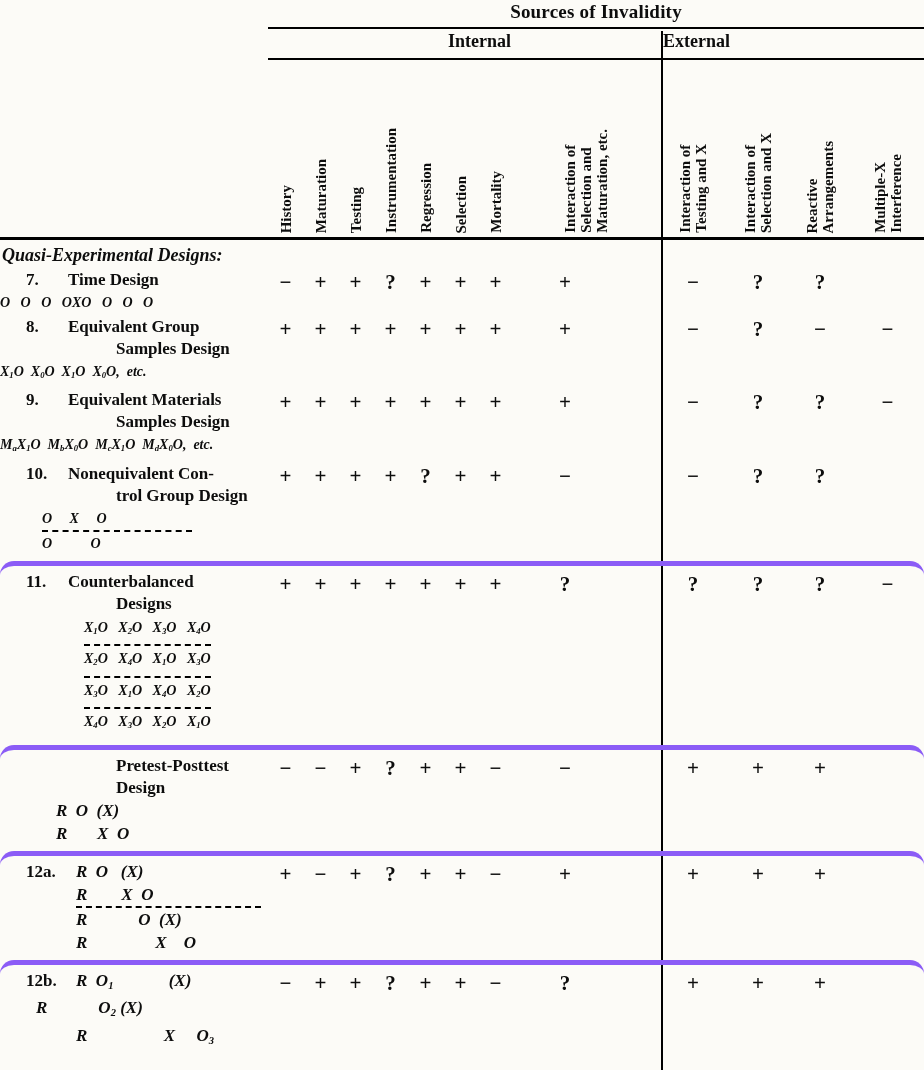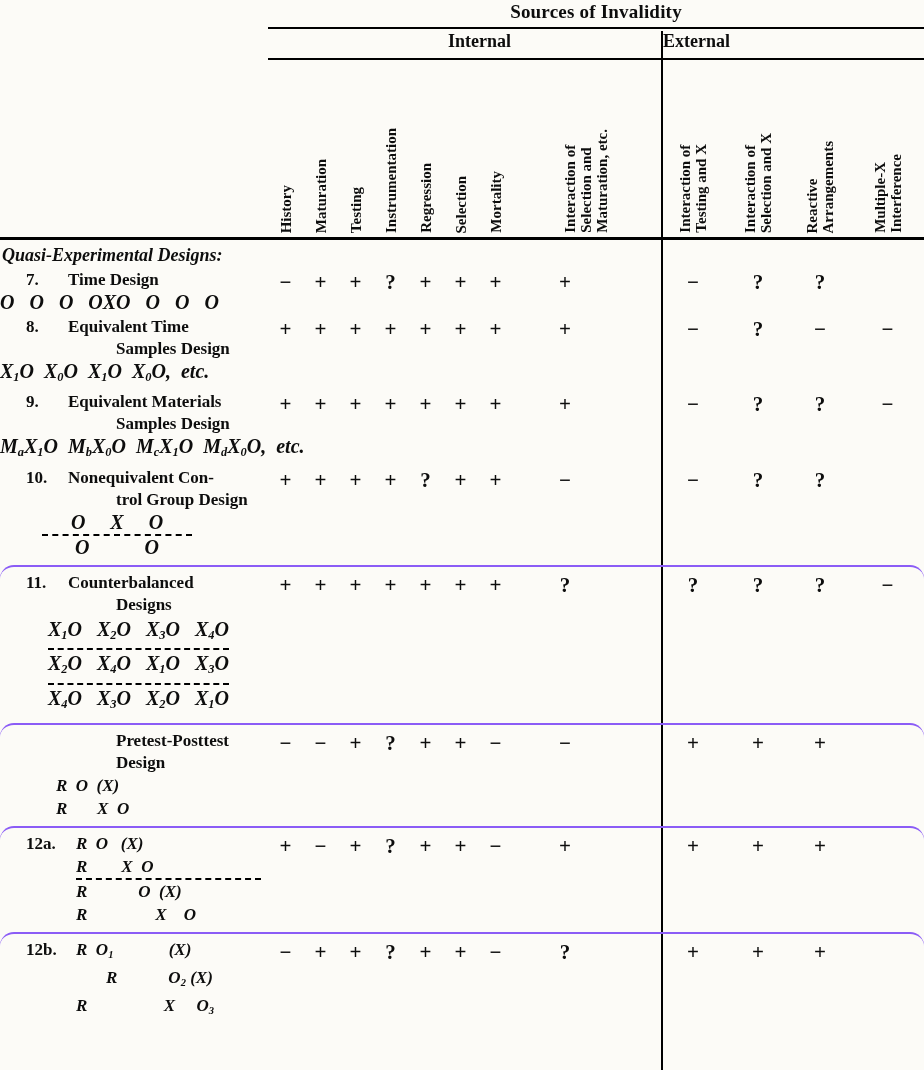--- a/index.html
+++ b/index.html
@@ -27,39 +27,39 @@
     writing-mode:vertical-rl; transform:rotate(180deg);
     white-space:pre-line; font-size:15px; line-height:16px; font-weight:bold;
     padding-top:2px;
   }
 
   .vdivider { position:absolute; left:661px; top:31px; width:2px; height:1039px; background:#000; }
 
   
   .body { position:absolute; left:0; top:237px; width:924px; border-top:3px solid #000; }
   .section { padding:3px 0 6px 0;border-radius:14px; }
-  .section + .section { border-top:2px solid #8b5cf6; }
+  .section + .section { border-top:5px solid #8b5cf6; }
   .section-heading { font-size:18px; font-weight:bold; font-style:italic; line-height:24px; padding-left:2px; }
 
   .row { margin-top:2px; }
   .row-label { font-size:17px; line-height:22px; font-weight:bold; }
   .name-line { padding-left:26px; display:flex; }
   .row-num { display:inline-block; min-width:42px; }
   .row-num.wide { min-width:50px; }
   .name-cont { padding-left:116px; }
-  .notation-block { font-size:20px; line-height:23px; }
+  .notation-block { font-size:14px; line-height:23px; }
   .notation-line { width:max-content; white-space:pre; font-style:italic; font-weight:bold; }
   .notation-line.dashed { border-bottom:2px dashed #000; }
   .sub { font-size:0.62em; vertical-align:-0.28em; letter-spacing:0; }
 
   
   [data-row="7"]  .notation-block, [data-row="8"] .notation-block, [data-row="9"] .notation-block { margin-left:0px; }
-  [data-row="10"] .notation-block { margin-left:42px;text-align:center; }
+  [data-row="10"] .notation-block { margin-left:42px; }
   [data-row="10"] .notation-line { min-width:150px; }
-  [data-row="11"] .notation-block { margin-left:48px; line-height:26px; }
+  [data-row="11"] .notation-block { margin-left:84px; line-height:26px; }
   [data-row="12"] .notation-block { margin-left:56px; font-size:17px; }
   [data-row="12a"] .notation-block, [data-row="12b"] .notation-block, [data-row="12c"] .notation-block { font-size:17px; }
   [data-row="12a"] .notation-line.dashed { min-width:185px; }
 
   .val { text-align:center; font-size:21px; font-weight:bold; line-height:24px; padding-top:1px; }
   .val.c8 { padding-right:42px; }
 </style>
 </head>
 <body>
 
@@ -145,21 +145,21 @@
           <div class="val c8">+</div>
           <div class="val c9">−</div>
           <div class="val c10">?</div>
           <div class="val c11">?</div>
           <div class="val c12"></div>
         </div>
         <div class="cols row" data-row="8">
           <div class="row-label">
             <div class="name-line">
               <span class="row-num">8.</span>
-              <span>Equivalent Time</span>
+              <span>Equivalent Group</span>
             </div>
             <div class="name-cont">Samples Design</div>
             <div class="notation-block">
               <div class="notation-line"><span>X</span><span class="sub">1</span><span>O  X</span><span class="sub">0</span><span>O  X</span><span class="sub">1</span><span>O  X</span><span class="sub">0</span><span>O,  etc.</span></div>
             </div>
           </div>
           <div class="val c1">+</div>
           <div class="val c2">+</div>
           <div class="val c3">+</div>
           <div class="val c4">+</div>
@@ -226,20 +226,21 @@
         <div class="cols row" data-row="11">
           <div class="row-label">
             <div class="name-line">
               <span class="row-num">11.</span>
               <span>Counterbalanced</span>
             </div>
             <div class="name-cont">Designs</div>
             <div class="notation-block">
               <div class="notation-line dashed"><span>X</span><span class="sub">1</span><span>O   X</span><span class="sub">2</span><span>O   X</span><span class="sub">3</span><span>O   X</span><span class="sub">4</span><span>O</span></div>
               <div class="notation-line dashed"><span>X</span><span class="sub">2</span><span>O   X</span><span class="sub">4</span><span>O   X</span><span class="sub">1</span><span>O   X</span><span class="sub">3</span><span>O</span></div>
+              <div class="notation-line dashed"><span>X</span><span class="sub">3</span><span>O   X</span><span class="sub">1</span><span>O   X</span><span class="sub">4</span><span>O   X</span><span class="sub">2</span><span>O</span></div>
               <div class="notation-line"><span>X</span><span class="sub">4</span><span>O   X</span><span class="sub">3</span><span>O   X</span><span class="sub">2</span><span>O   X</span><span class="sub">1</span><span>O</span></div>
             </div>
           </div>
           <div class="val c1">+</div>
           <div class="val c2">+</div>
           <div class="val c3">+</div>
           <div class="val c4">+</div>
           <div class="val c5">+</div>
           <div class="val c6">+</div>
           <div class="val c7">+</div>
@@ -302,21 +303,21 @@
         </div>
       </div>
       <div class="section">
         <div class="cols row" data-row="12b">
           <div class="row-label">
             <div class="name-line">
               <span class="row-num wide">12b.</span>
               <div class="notation-line"><span>R  O</span><span class="sub">1</span><span>             (X)</span></div>
             </div>
             <div class="notation-block">
-              <div class="notation-line" style="margin-left: 106px;"><span>R            O</span><span class="sub">2</span><span> (X)</span></div>
+              <div class="notation-line" style="margin-left: 36px;"><span>R            O</span><span class="sub">2</span><span> (X)</span></div>
               <div class="notation-line" style="margin-left: 76px;"><span>R                  X     O</span><span class="sub">3</span><span></span></div>
             </div>
           </div>
           <div class="val c1">−</div>
           <div class="val c2">+</div>
           <div class="val c3">+</div>
           <div class="val c4">?</div>
           <div class="val c5">+</div>
           <div class="val c6">+</div>
           <div class="val c7">−</div>

